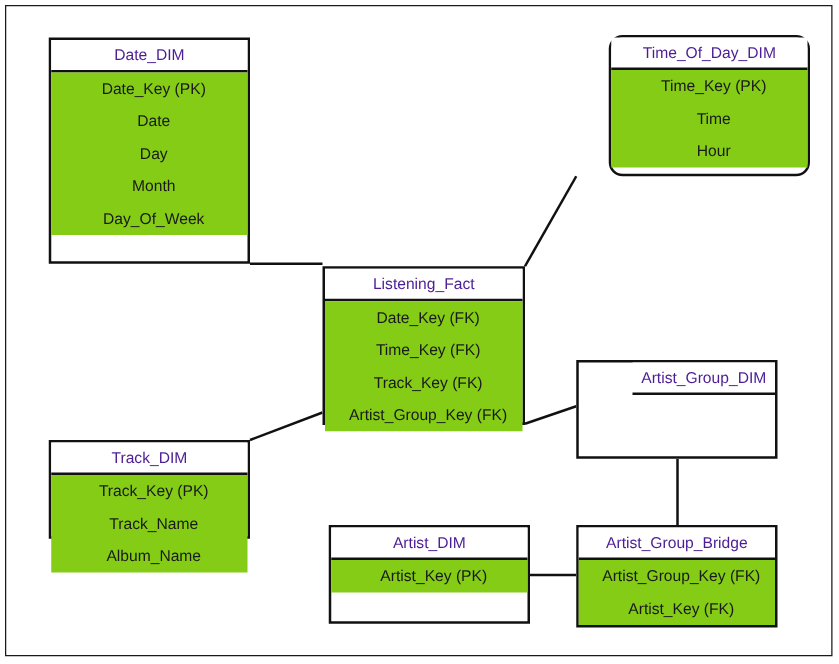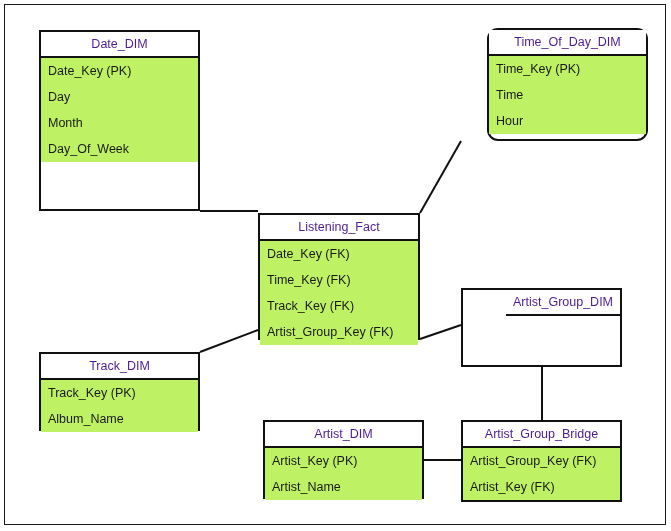--- a/index.html
+++ b/index.html
@@ -47,21 +47,22 @@
     text-align: center;
     font-size: 12.5px;
     color: #4c1d95;
     border-bottom: 2px solid #111111;
     background: #ffffff;
     white-space: nowrap;
     overflow: hidden;
   }
   .entity-body {
     box-sizing: border-box;
-    background: #bef264;
+    background: #84cc16;
+    text-align: center;
   }
   .attr-row {
     box-sizing: border-box;
     height: 26px;
     line-height: 26px;
     padding-left: 7px;
     font-size: 12.5px;
     color: #1a1a1a;
     white-space: nowrap;
     overflow: hidden;
@@ -81,20 +82,21 @@
       <polyline points="420,339 461,325" fill="none" stroke="#111111" stroke-width="2"></polyline>
       <polyline points="542,367 542,420" fill="none" stroke="#111111" stroke-width="2"></polyline>
       <polyline points="424,460 461,460" fill="none" stroke="#111111" stroke-width="2"></polyline>
     </svg>
 
   <div id="entity-layer">
       <div class="entity" style="left: 39px; top: 30px; width: 161px; height: 181px; border-color: rgb(17, 17, 17);">
         <div class="entity-header" style="border-bottom-color: rgb(17, 17, 17);">Date_DIM</div>
         <div class="entity-body">
           <div class="attr-row">Date_Key (PK)</div>
+          <div class="attr-row">Date</div>
           <div class="attr-row">Day</div>
           <div class="attr-row">Month</div>
           <div class="attr-row">Day_Of_Week</div>
         </div>
       </div>
       <div class="entity" style="left: 487px; top: 28px; width: 161px; height: 113px; border-color: rgb(17, 17, 17); border-radius: 11px;">
         <div class="entity-header" style="border-bottom-color: rgb(17, 17, 17);">Time_Of_Day_DIM</div>
         <div class="entity-body">
           <div class="attr-row">Time_Key (PK)</div>
           <div class="attr-row">Time</div>
@@ -110,28 +112,28 @@
           <div class="attr-row">Artist_Group_Key (FK)</div>
         </div>
       </div>
       <div class="entity" style="left: 461px; top: 288px; width: 161px; height: 79px; border-color: rgb(17, 17, 17); padding-left: 43px;">
         <div class="entity-header" style="border-bottom-color: rgb(17, 17, 17);">Artist_Group_DIM</div>
       </div>
       <div class="entity" style="left: 39px; top: 352px; width: 161px; height: 79px; border-color: rgb(17, 17, 17);">
         <div class="entity-header" style="border-bottom-color: rgb(17, 17, 17);">Track_DIM</div>
         <div class="entity-body">
           <div class="attr-row">Track_Key (PK)</div>
+          <div class="attr-row">Track_Name</div>
           <div class="attr-row">Album_Name</div>
         </div>
       </div>
       <div class="entity" style="left: 263px; top: 420px; width: 161px; height: 79px; border-color: rgb(17, 17, 17);">
         <div class="entity-header" style="border-bottom-color: rgb(17, 17, 17);">Artist_DIM</div>
         <div class="entity-body">
           <div class="attr-row">Artist_Key (PK)</div>
-          <div class="attr-row">Artist_Name</div>
         </div>
       </div>
       <div class="entity" style="left: 461px; top: 420px; width: 161px; height: 82px; border-color: rgb(17, 17, 17);">
         <div class="entity-header" style="border-bottom-color: rgb(17, 17, 17);">Artist_Group_Bridge</div>
         <div class="entity-body">
           <div class="attr-row">Artist_Group_Key (FK)</div>
           <div class="attr-row">Artist_Key (FK)</div>
         </div>
       </div>
     </div>

